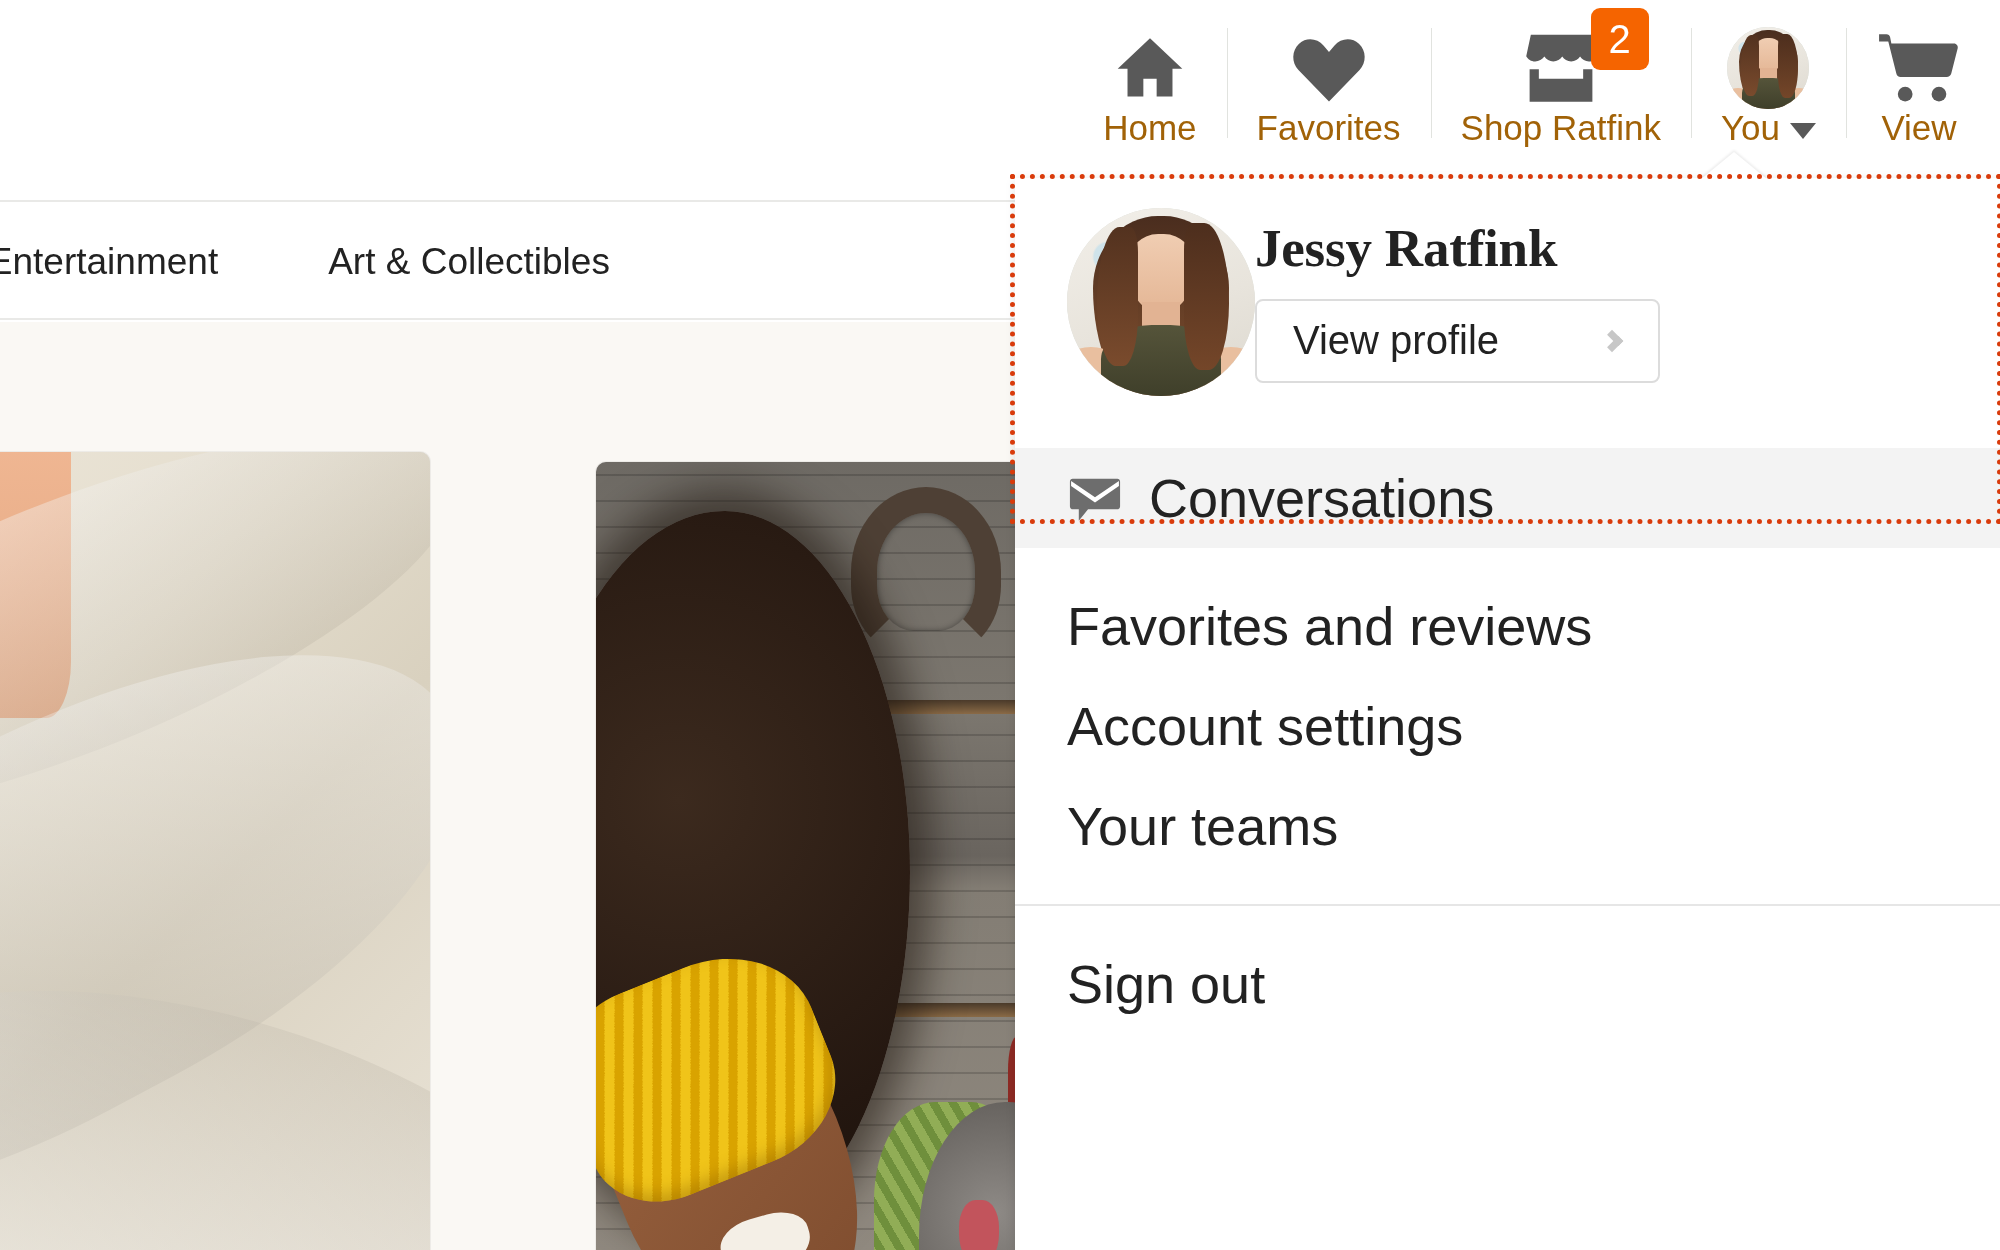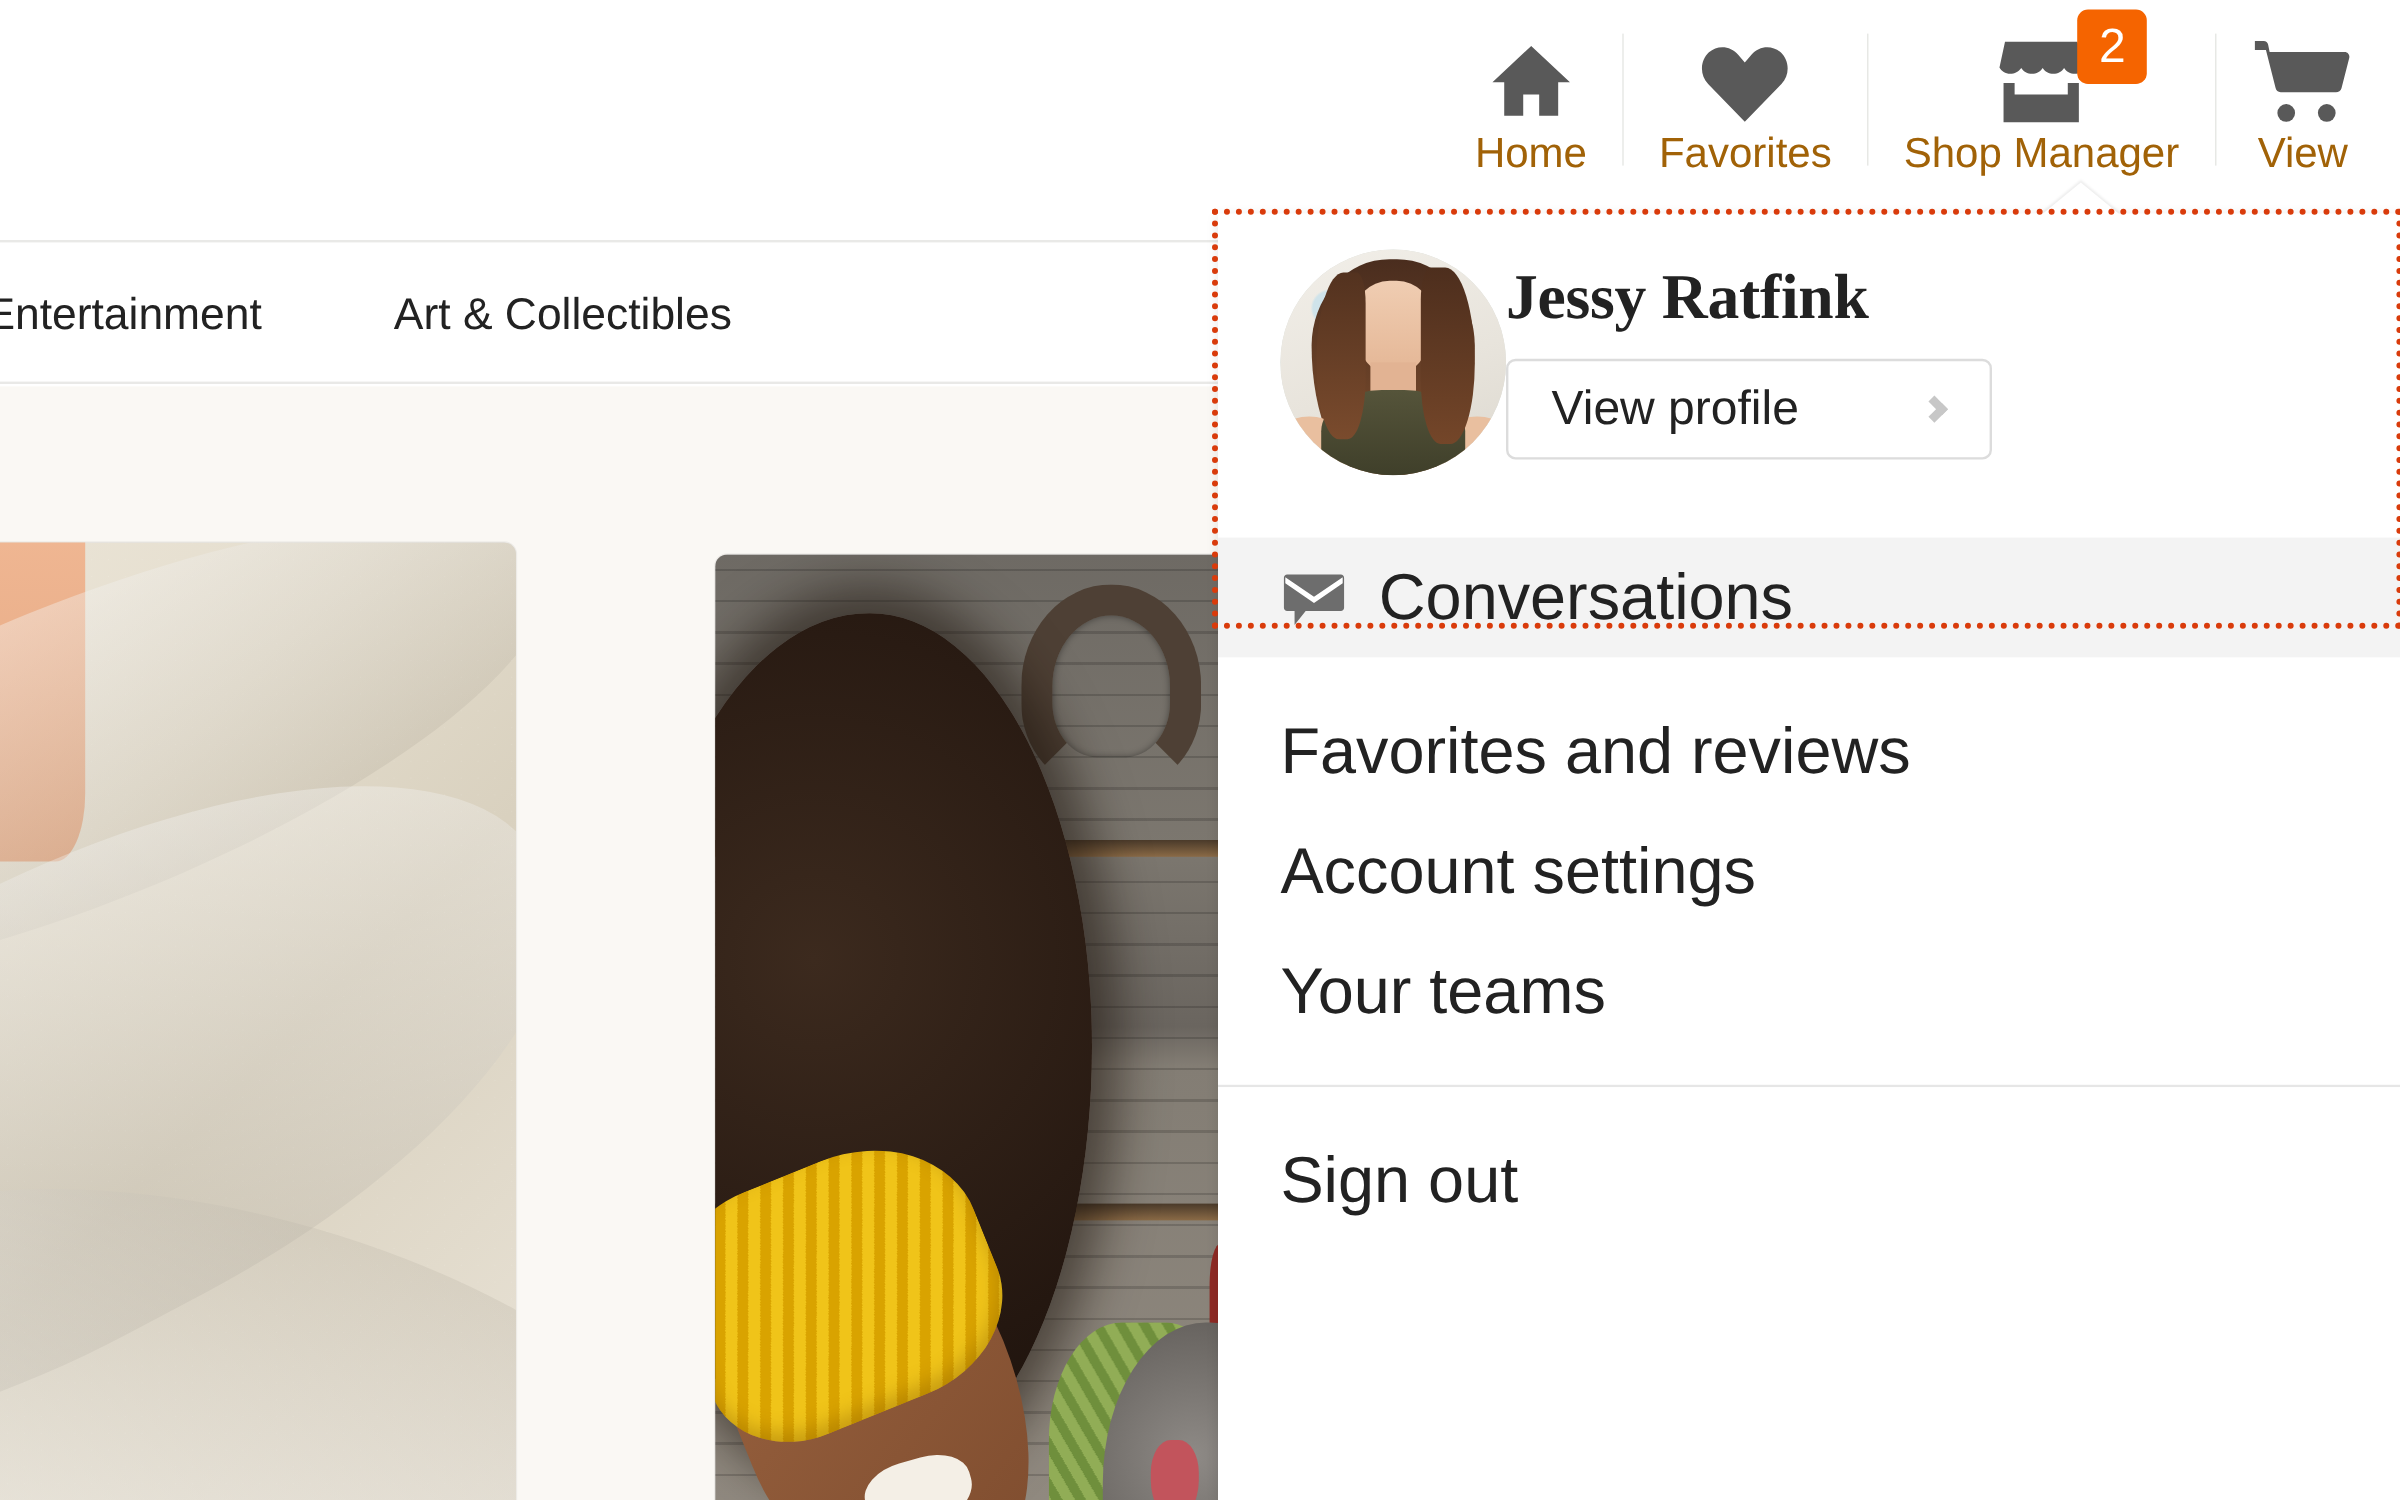--- a/index.html
+++ b/index.html
@@ -536,23 +536,44 @@
       </div>
 
       <div class="nav-item">
         <div class="nav-icon-wrap">
           <svg class="ico-shop" viewBox="0 0 26 24">
             <path d="M3.2 1.2h19.6l2.2 7.0c-.5 1.0-1.6 1.7-2.9 1.7-1.2 0-2.3-.6-2.9-1.6-.6 1.0-1.7 1.6-2.9 1.6s-2.3-.6-2.9-1.6c-.6 1.0-1.7 1.6-2.9 1.6s-2.3-.6-2.9-1.6C6.9 9.3 5.8 9.9 4.6 9.9c-1.3 0-2.4-.7-2.9-1.7L3.2 1.2z"></path>
             <path d="M2.8 12.4h3.0v3.1h14.4v-3.1h3.0V23H2.8V12.4z"></path>
           </svg>
           <div class="shop-badge">2</div>
         </div>
-        <div class="nav-label">Shop Manager</div>
-      </div>
-
+        <div class="nav-label">Shop Ratfink</div>
+      </div>
+
+      <div class="nav-item">
+        <div class="nav-icon-wrap">
+          <div class="nav-avatar">
+            <div class="portrait">
+              <div class="bg"></div>
+              <div class="hair-back"></div>
+              <div class="face"></div>
+              <div class="neck"></div>
+              <div class="shoulder-l"></div>
+              <div class="shoulder-r"></div>
+              <div class="top"></div>
+              <div class="hair-front-l"></div>
+              <div class="hair-front-r"></div>
+            </div>
+          </div>
+        </div>
+        <div class="nav-label">
+          <span>You</span>
+          <span class="caret-down"></span>
+        </div>
+      </div>
 
       <div class="nav-item">
         <div class="nav-icon-wrap">
           <svg class="ico-cart" viewBox="0 0 28 24">
             <path d="M1.0 1.0h2.4c.6 0 1.1.4 1.2 1.0l.4 2.0h20.4c.8 0 1.4.8 1.2 1.6l-2.1 8.2c-.2.7-.8 1.1-1.5 1.1H8.0c-.7 0-1.3-.5-1.4-1.2L4.0 3.4H1.0V1.0z"></path>
             <circle cx="9.5" cy="20.5" r="2.4"></circle>
             <circle cx="20.5" cy="20.5" r="2.4"></circle>
           </svg>
         </div>
         <div class="nav-label">View</div>

